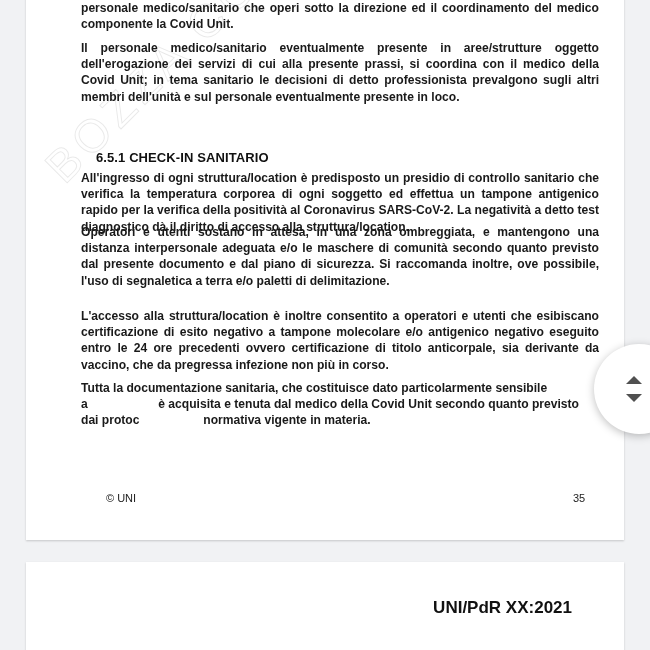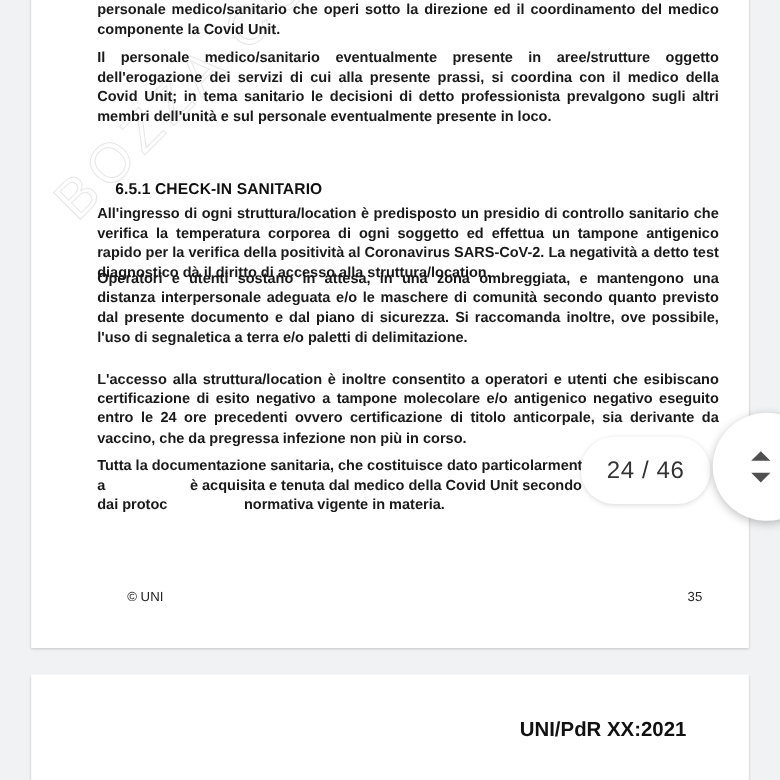--- a/index.html
+++ b/index.html
@@ -154,20 +154,19 @@
     </div>
 
     <div class="footer-left" style="left:68px; top:512px;margin-left:12px;">© UNI</div>
     <div class="footer-right" style="left:547px; top:512px;">35</div>
   </div>
 
   <div class="page page-2">
     <div class="doc-code">UNI/PdR XX:2021</div>
   </div>
 
-  <div class="page-counter">24 / 46</div>
 
   <div class="scroll-fab">
     <span class="arrow-up"></span>
     <span class="arrow-down"></span>
   </div>
 
 </div>
 
 </body></html>

